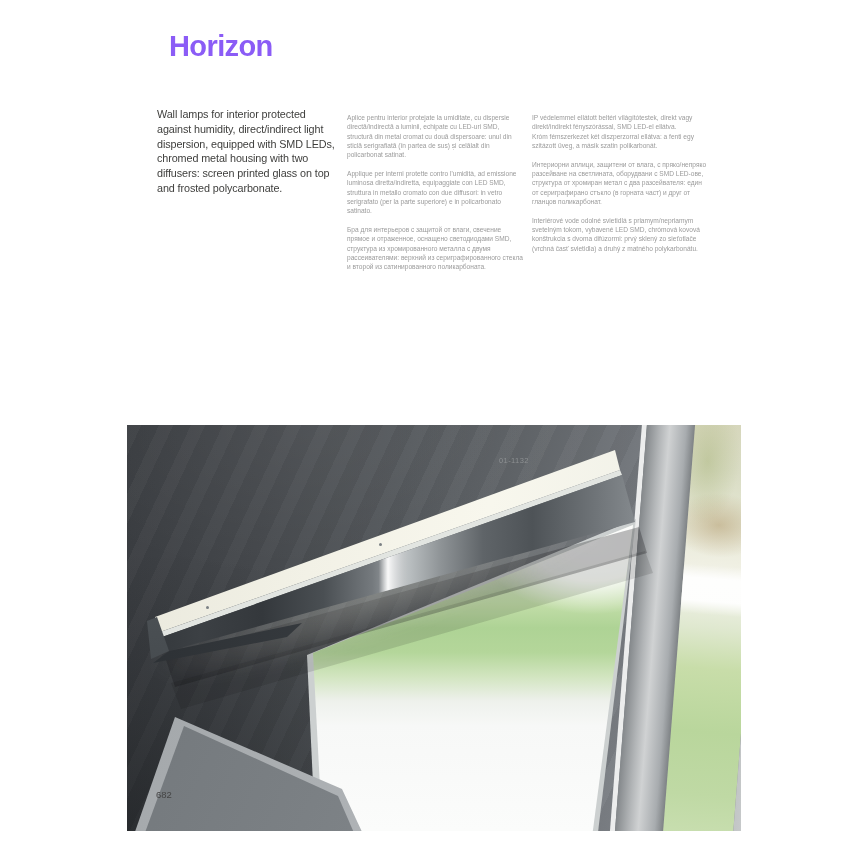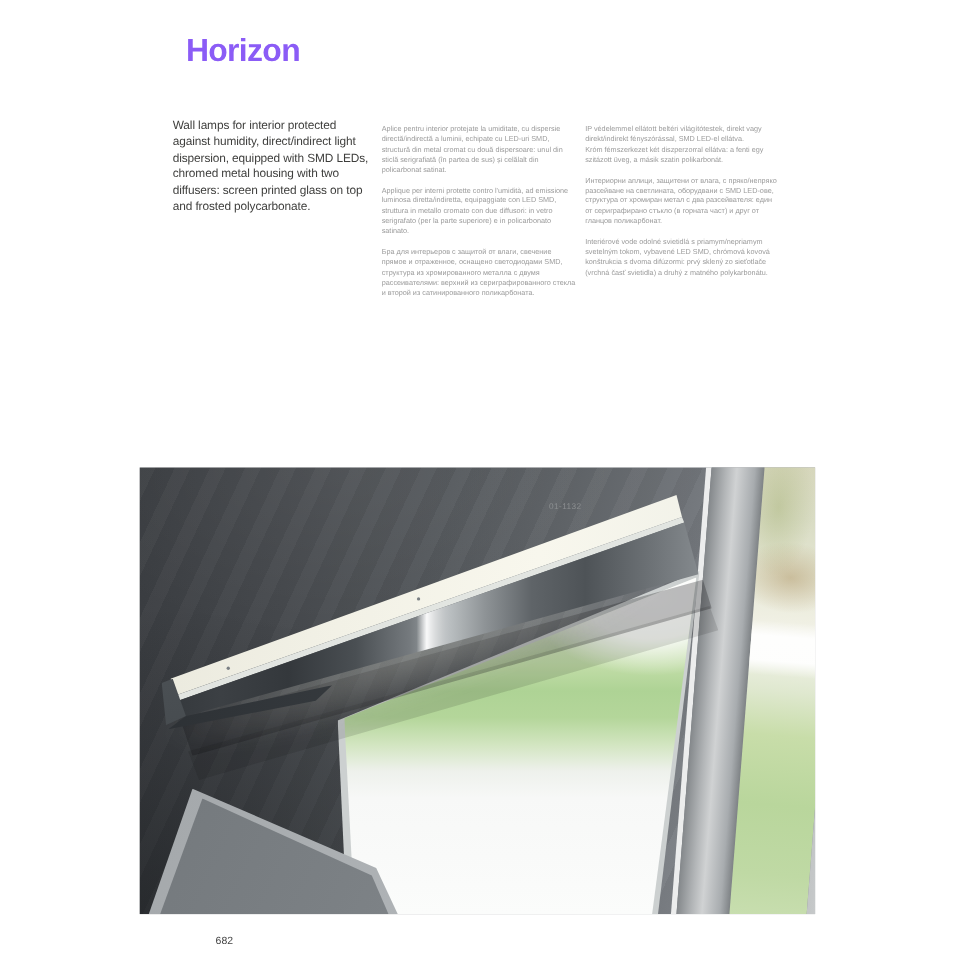--- a/index.html
+++ b/index.html
@@ -112,21 +112,21 @@
     clip-path:polygon(42px 226px, 175px 198px, 160px 212px, 26px 238px); }
   .lamp-cap { inset:0; background:linear-gradient(180deg,#585d61,#3b4044);
     clip-path:polygon(20px 196px, 30px 192px, 42px 226px, 24px 234px); }
   .screw { width:3px; height:3px; border-radius:50%; background:#7b8084; }
   .screw-1 { left:79px;  top:181px; }
   .screw-2 { left:252px; top:118px; }
   .photo-label {
     left:344px; top:31px; font-size:7.5px; color:#8d9092; letter-spacing:0.4px;margin-left:28px;
   }
   .pagenum {
-    position:absolute; left:156px; top:850px; font-size:9.5px; color:#454545;margin-left:40px;
+    position:absolute; left:156px; top:789px; font-size:9.5px; color:#454545;
   }
 </style>
 </head>
 <body>
 
 <div class="page">
 
   <h1 class="title">Horizon</h1>
 
   <div class="desc-en">Wall lamps for interior protected against humidity, direct/indirect light dispersion, equipped with SMD LEDs, chromed metal housing with two diffusers: screen printed glass on top and frosted polycarbonate.</div>

